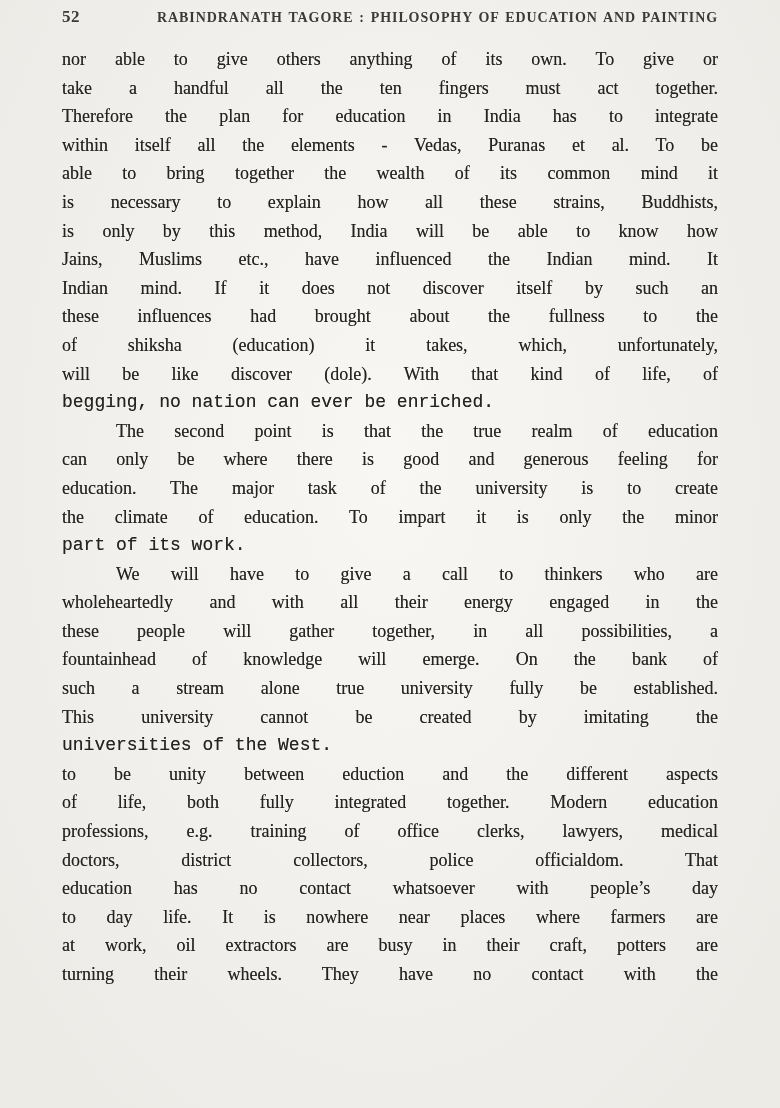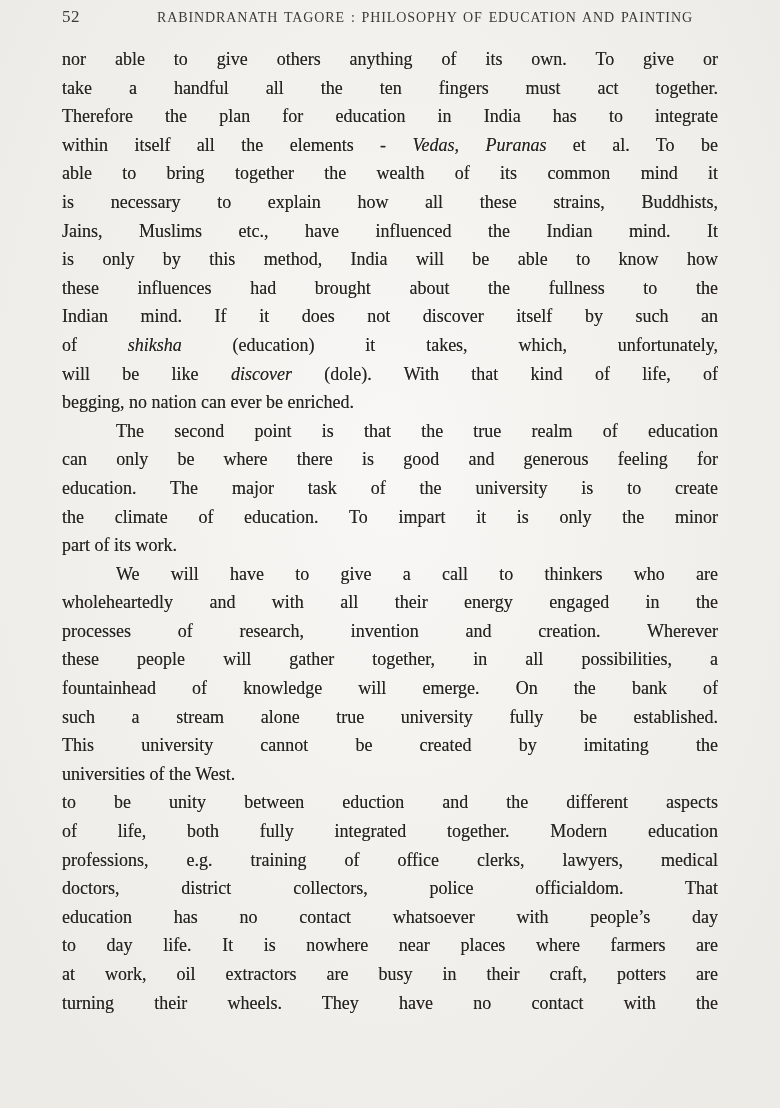--- a/index.html
+++ b/index.html
@@ -22,29 +22,30 @@
     color: var(--ink);
   }
   .header {
     position: absolute;
     top: 7px;
     left: 62px;
     right: 62px;
     display: flex;
     align-items: baseline;
     color: var(--ink-light);
+    font-weight: bold;
   }
   .pagenum {
     width: 70px;
     font-size: 17px;
     letter-spacing: 0.5px;
   }
   .running-title {
     flex: 1;
-    text-align: center;
+    text-align: right;
     font-size: 14px;
     letter-spacing: 0.9px;
     word-spacing: 1.5px;
     white-space: nowrap;
   }
   .body-text {
     position: absolute;
     top: 45px;
     left: 62px;
     width: 656px;
@@ -53,54 +54,54 @@
     text-shadow: 0 0 0.5px rgba(38,35,30,0.55);
   }
   .line {
     text-align: justify;
     text-align-last: justify;
     text-justify: inter-word;
   }
   .line.last {
     text-align: right;
     text-align-last: left;
+    font-family: Liberation Mono, monospace;
   }
   .line.indent { text-indent: 54px; }
-  .it { font-style: italic; }
+  .it { }
 </style>
 </head>
 <body>
 
 <div class="page">
   <div class="header">
     <span class="pagenum">52</span>
     <span class="running-title">RABINDRANATH TAGORE : PHILOSOPHY OF EDUCATION AND PAINTING</span>
   </div>
   <div class="body-text">
       <div class="line"><span>nor able to give others anything of its own. To give or</span></div>
       <div class="line"><span>take a handful all the ten fingers must act together.</span></div>
       <div class="line"><span>Therefore the plan for education in India has to integrate</span></div>
       <div class="line"><span>within itself all the elements - </span><span class="it">Vedas, Puranas</span><span> et al. To be</span></div>
       <div class="line"><span>able to bring together the wealth of its common mind it</span></div>
       <div class="line"><span>is necessary to explain how all these strains, Buddhists,</span></div>
+      <div class="line"><span>is only by this method, India will be able to know how</span></div>
       <div class="line"><span>Jains, Muslims etc., have influenced the Indian mind. It</span></div>
-      <div class="line"><span>is only by this method, India will be able to know how</span></div>
+      <div class="line"><span>Indian mind. If it does not discover itself by such an</span></div>
       <div class="line"><span>these influences had brought about the fullness to the</span></div>
-      <div class="line"><span>Indian mind. If it does not discover itself by such an</span></div>
       <div class="line"><span>of </span><span class="it">shiksha</span><span> (education) it takes, which, unfortunately,</span></div>
       <div class="line"><span>will be like </span><span class="it">discover</span><span> (dole). With that kind of life, of</span></div>
       <div class="line last"><span>begging, no nation can ever be enriched.</span></div>
       <div class="line indent"><span>The second point is that the true realm of education</span></div>
       <div class="line"><span>can only be where there is good and generous feeling for</span></div>
       <div class="line"><span>education. The major task of the university is to create</span></div>
       <div class="line"><span>the climate of education. To impart it is only the minor</span></div>
       <div class="line last"><span>part of its work.</span></div>
       <div class="line indent"><span>We will have to give a call to thinkers who are</span></div>
       <div class="line"><span>wholeheartedly and with all their energy engaged in the</span></div>
-      <div class="line"><span>processes of research, invention and creation. Wherever</span></div>
       <div class="line"><span>these people will gather together, in all possibilities, a</span></div>
       <div class="line"><span>fountainhead of knowledge will emerge. On the bank of</span></div>
       <div class="line"><span>such a stream alone true university fully be established.</span></div>
       <div class="line"><span>This university cannot be created by imitating the</span></div>
       <div class="line last"><span>universities of the West.</span></div>
       <div class="line"><span>to be unity between eduction and the different aspects</span></div>
       <div class="line"><span>of life, both fully integrated together. Modern education</span></div>
       <div class="line"><span>professions, e.g. training of office clerks, lawyers, medical</span></div>
       <div class="line"><span>doctors, district collectors, police officialdom. That</span></div>
       <div class="line"><span>education has no contact whatsoever with people’s day</span></div>

